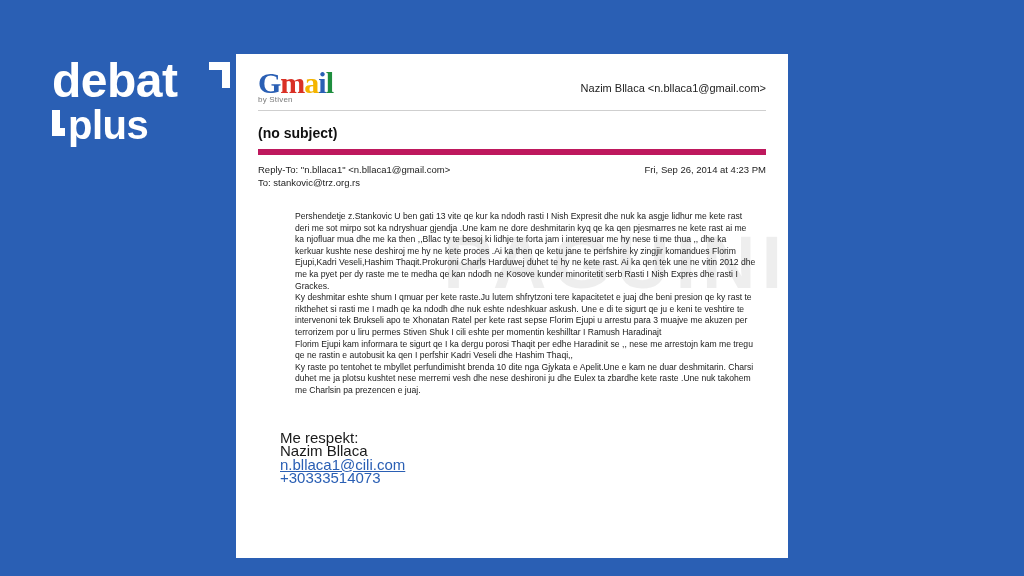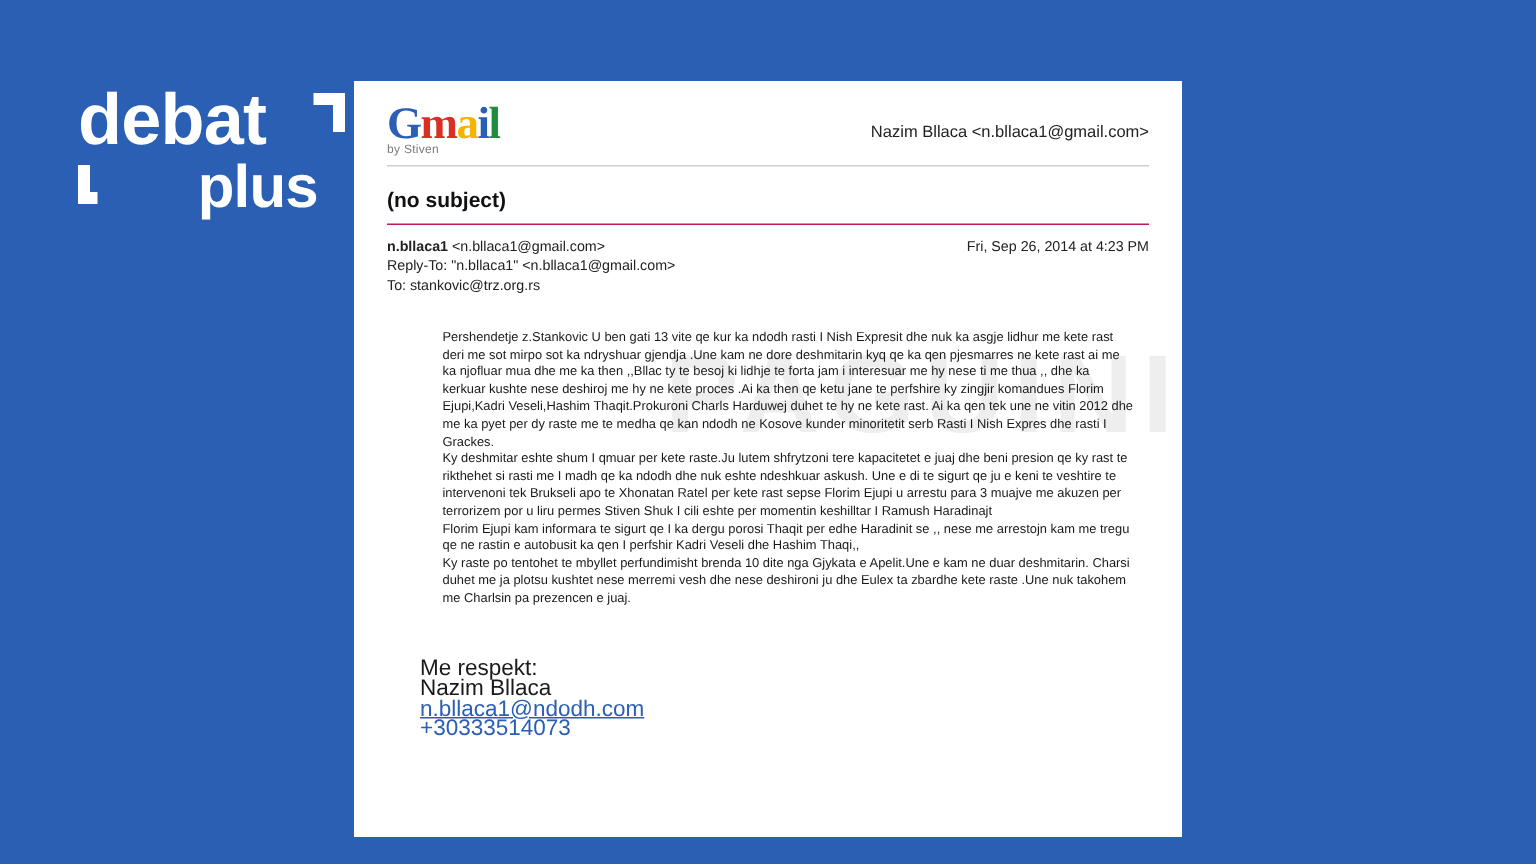--- a/index.html
+++ b/index.html
@@ -33,21 +33,20 @@
   }
   .logo-line2 {
     font-size: 40px;
     font-weight: bold;
     letter-spacing: -0.5px;
     line-height: 42px;
     display: block;
     margin-top: 2px;
     position: relative;
     padding-left: 16px;
-    text-align: right;
   }
   .logo-corner {
     position: absolute;
     right: -18px;
     top: 2px;
     width: 8px;
     height: 26px;
     background: #fff;
   }
   .logo-corner:after {
@@ -126,21 +125,21 @@
   }
   .account {
     font-size: 11px;
     color: #222;
     margin-top: 14px;
     white-space: nowrap;
   }
 
   
   .subject-row {
-    border-bottom: 1px solid #be185d;
+    border-bottom: 6px solid #be185d;
     padding: 14px 0 8px 0;
   }
   .subject {
     font-size: 14px;
     font-weight: bold;
     color: #111;
   }
 
   
   .meta {
@@ -233,36 +232,35 @@
         <div class="gmail-by">by Stiven</div>
       </div>
       <div class="account">Nazim Bllaca &lt;n.bllaca1@gmail.com&gt;</div>
     </div>
 
     <div class="subject-row">
       <div class="subject">(no subject)</div>
     </div>
 
     <div class="meta">
-      <div class="from"><span>n.bllaca1</span> <span class="addr">&lt;n.bllaca1@gmail.com&gt;</span></div>
       <div>Reply-To: "n.bllaca1" &lt;n.bllaca1@gmail.com&gt;</div>
       <div>To: stankovic@trz.org.rs</div>
       <div class="date">Fri, Sep 26, 2014 at 4:23 PM</div>
     </div>
 
     <div class="wm">PAGUINI</div>
 
     <div class="body-text">
       <p>Pershendetje z.Stankovic          U ben gati 13 vite qe kur ka ndodh rasti I Nish Expresit  dhe nuk ka asgje lidhur me kete rast deri me sot mirpo sot ka ndryshuar gjendja .Une kam ne dore deshmitarin kyq qe ka qen pjesmarres ne kete rast ai me ka njofluar  mua dhe me ka then ,,Bllac ty te besoj ki lidhje te forta jam i interesuar me hy nese ti me thua ,, dhe ka kerkuar kushte nese deshiroj me hy ne kete proces .Ai ka then qe ketu jane te perfshire  ky zingjir komandues  Florim Ejupi,Kadri Veseli,Hashim Thaqit.Prokuroni Charls Harduwej  duhet te hy ne kete rast. Ai ka qen tek une ne vitin 2012 dhe me ka pyet per dy raste me te medha qe kan ndodh ne Kosove  kunder minoritetit  serb  Rasti I Nish Expres dhe rasti I Grackes.</p>
       <p>Ky deshmitar eshte shum I qmuar per kete raste.Ju lutem shfrytzoni tere kapacitetet e juaj dhe beni presion qe ky rast te rikthehet si rasti me I madh qe ka ndodh dhe nuk eshte ndeshkuar askush. Une e di te sigurt qe ju e keni te veshtire te intervenoni tek Brukseli apo te Xhonatan Ratel  per kete rast sepse Florim Ejupi u arrestu para 3 muajve me akuzen per terrorizem por u liru permes Stiven Shuk I cili eshte per momentin keshilltar I Ramush Haradinajt</p>
       <p>Florim Ejupi kam informara te sigurt qe I ka dergu porosi Thaqit per edhe Haradinit se ,, nese me arrestojn kam me tregu qe ne rastin e autobusit ka qen I perfshir Kadri Veseli dhe Hashim Thaqi,,</p>
       <p>Ky raste po tentohet te mbyllet perfundimisht brenda 10 dite nga Gjykata e Apelit.Une  e kam ne duar deshmitarin. Charsi duhet me  ja plotsu kushtet nese merremi vesh dhe nese deshironi ju dhe Eulex ta zbardhe kete raste .Une nuk takohem me Charlsin pa prezencen e juaj.</p>
     </div>
 
     <div class="sig">
       <div>Me respekt:</div>
       <div>Nazim Bllaca</div>
-      <div><a href="#">n.bllaca1@ndodh.com</a></div>
+      <div><a href="#">n.bllaca1@cili.com</a></div>
       <div class="phone">+30333514073</div>
     </div>
 
   </div>
 </div>
 
 </body></html>

